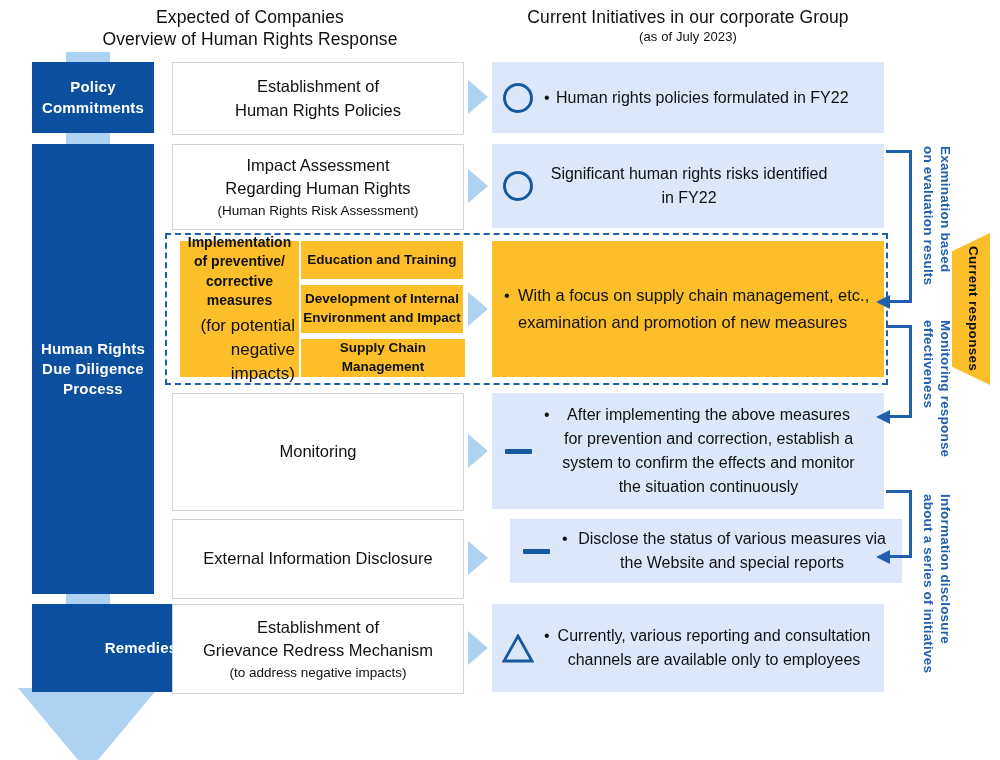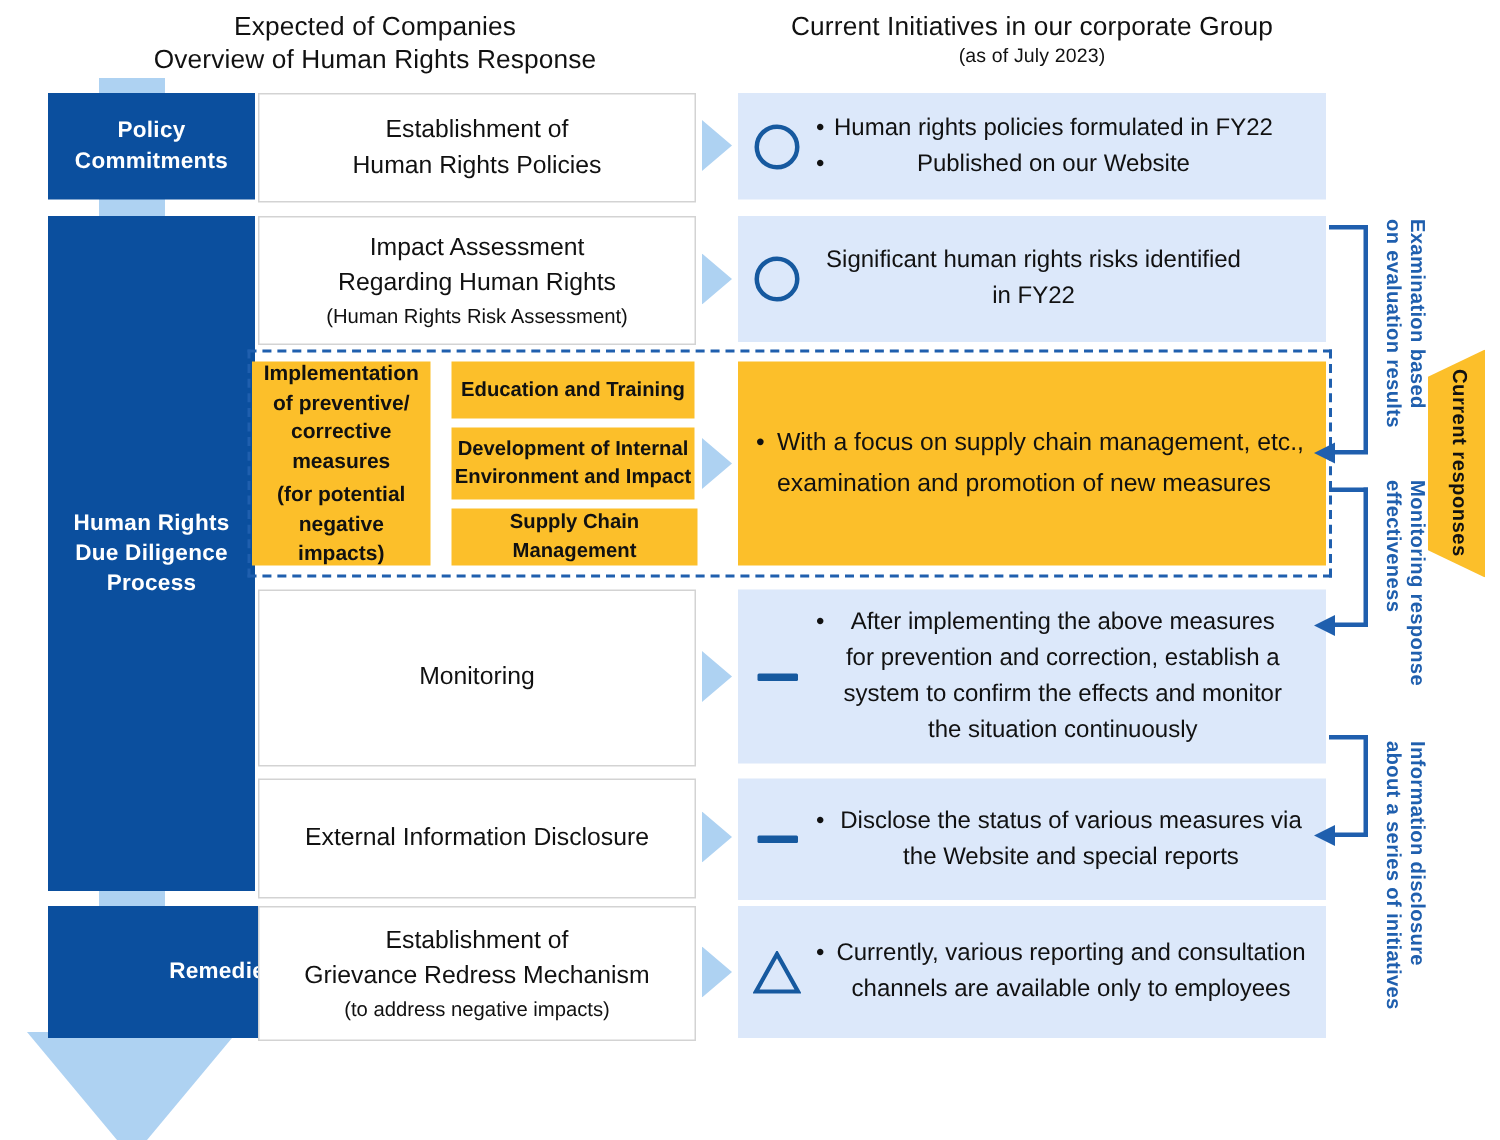--- a/index.html
+++ b/index.html
@@ -25,21 +25,21 @@
     position:absolute;left:48px;top:0;width:44px;height:644px;background:#AED2F2;
   }
   .flow-head{
     position:absolute;left:0px;top:636px;width:140px;height:84px;
     background:#AED2F2;
     clip-path:polygon(0% 0%, 100% 0%, 50% 100%);
   }
 
   
   .stage{
-    position:absolute;left:32px;width:138px;background:#0B4F9E;color:#fff;
+    position:absolute;left:32px;width:122px;background:#0B4F9E;color:#fff;
     display:flex;align-items:center;justify-content:center;text-align:center;
     font-weight:bold;font-size:15px;line-height:1.35;letter-spacing:.2px;
   }
   #stage-policy{top:62px;height:71px;}
   #stage-hrdd{top:144px;height:450px;}
   #stage-remedies{top:604px;height:88px;padding-left:48px;}
 
   
   .mid-box{
     position:absolute;left:172px;width:290px;background:#fff;
@@ -83,23 +83,23 @@
   
   .dash-band{
     position:absolute;left:165px;top:233px;width:723px;height:152px;
     border:2.5px dashed #1F5FAE;box-sizing:border-box;background:transparent;
   }
   .or-box{
     position:absolute;background:#FCBF2A;color:#111;
     display:flex;align-items:center;justify-content:center;text-align:center;
     font-size:14px;line-height:1.4;
   }
-  #or-impl{left:168px;top:241px;width:119px;height:136px;
+  #or-impl{left:180px;top:241px;width:119px;height:136px;
            font-weight:bold;font-size:14px;padding:0 4px;box-sizing:border-box;}
-  #or-impl .fine{font-weight:bold;font-size:14px;display:block;margin-top:3px;}
+  #or-impl .fine{font-weight:normal;font-size:17px;display:block;margin-top:3px;text-align:right;}
   #or-edu{left:301px;top:241px;width:162px;height:38px;font-weight:bold;font-size:13.5px;}
   #or-dev{left:301px;top:285px;width:162px;height:48px;font-weight:bold;font-size:13.5px;}
   #or-scm{left:301px;top:339px;width:164px;height:38px;font-weight:bold;font-size:13.5px;}
   #or-result{
     left:492px;top:241px;width:392px;height:136px;
     font-size:16.5px;line-height:1.65;justify-content:flex-start;text-align:left;
   }
   #or-result .inner{padding-left:26px;padding-right:14px;position:relative;}
   #or-result .inner:before{content:"\2022";position:absolute;left:12px;top:0;}
 
@@ -168,21 +168,20 @@
 Human Rights Policies</div>
   </div>
 </div>
 <div class="tri" style="left:468px;top:80px;"></div>
 <div class="res-box" style="top:62px;height:71px;">
   <div class="res-mark">
     <div class="mark-circle"></div>
   </div>
   <div class="res-text">
     <div class="li">Human rights policies formulated in FY22</div>
-    <div class="li">Published on our Website</div>
   </div>
 </div>
 
 <div class="mid-box" style="top:144px;height:84px;">
   <div>
     <div style="white-space:pre-line">Impact Assessment
 Regarding Human Rights</div>
     <div class="small">(Human Rights Risk Assessment)</div>
   </div>
 </div>
@@ -237,21 +236,21 @@
     <div class="li">After implementing the above measures for prevention and correction, establish a system to confirm the effects and monitor the situation continuously</div>
   </div>
 </div>
 
 <div class="mid-box" style="top:519px;height:78px;">
   <div>
     <div style="white-space:pre-line">External Information Disclosure</div>
   </div>
 </div>
 <div class="tri" style="left:468px;top:541px;"></div>
-<div class="res-box" style="top:519px;height:81px;">
+<div class="res-box" style="top:519px;height:64px;margin-left:18px;">
   <div class="res-mark">
     <div class="mark-dash"></div>
   </div>
   <div class="res-text" style="padding-right:12px;">
     <div class="li">Disclose the status of various measures via the Website and special reports</div>
   </div>
 </div>
 
 <div class="mid-box" style="top:604px;height:88px;">
   <div>

